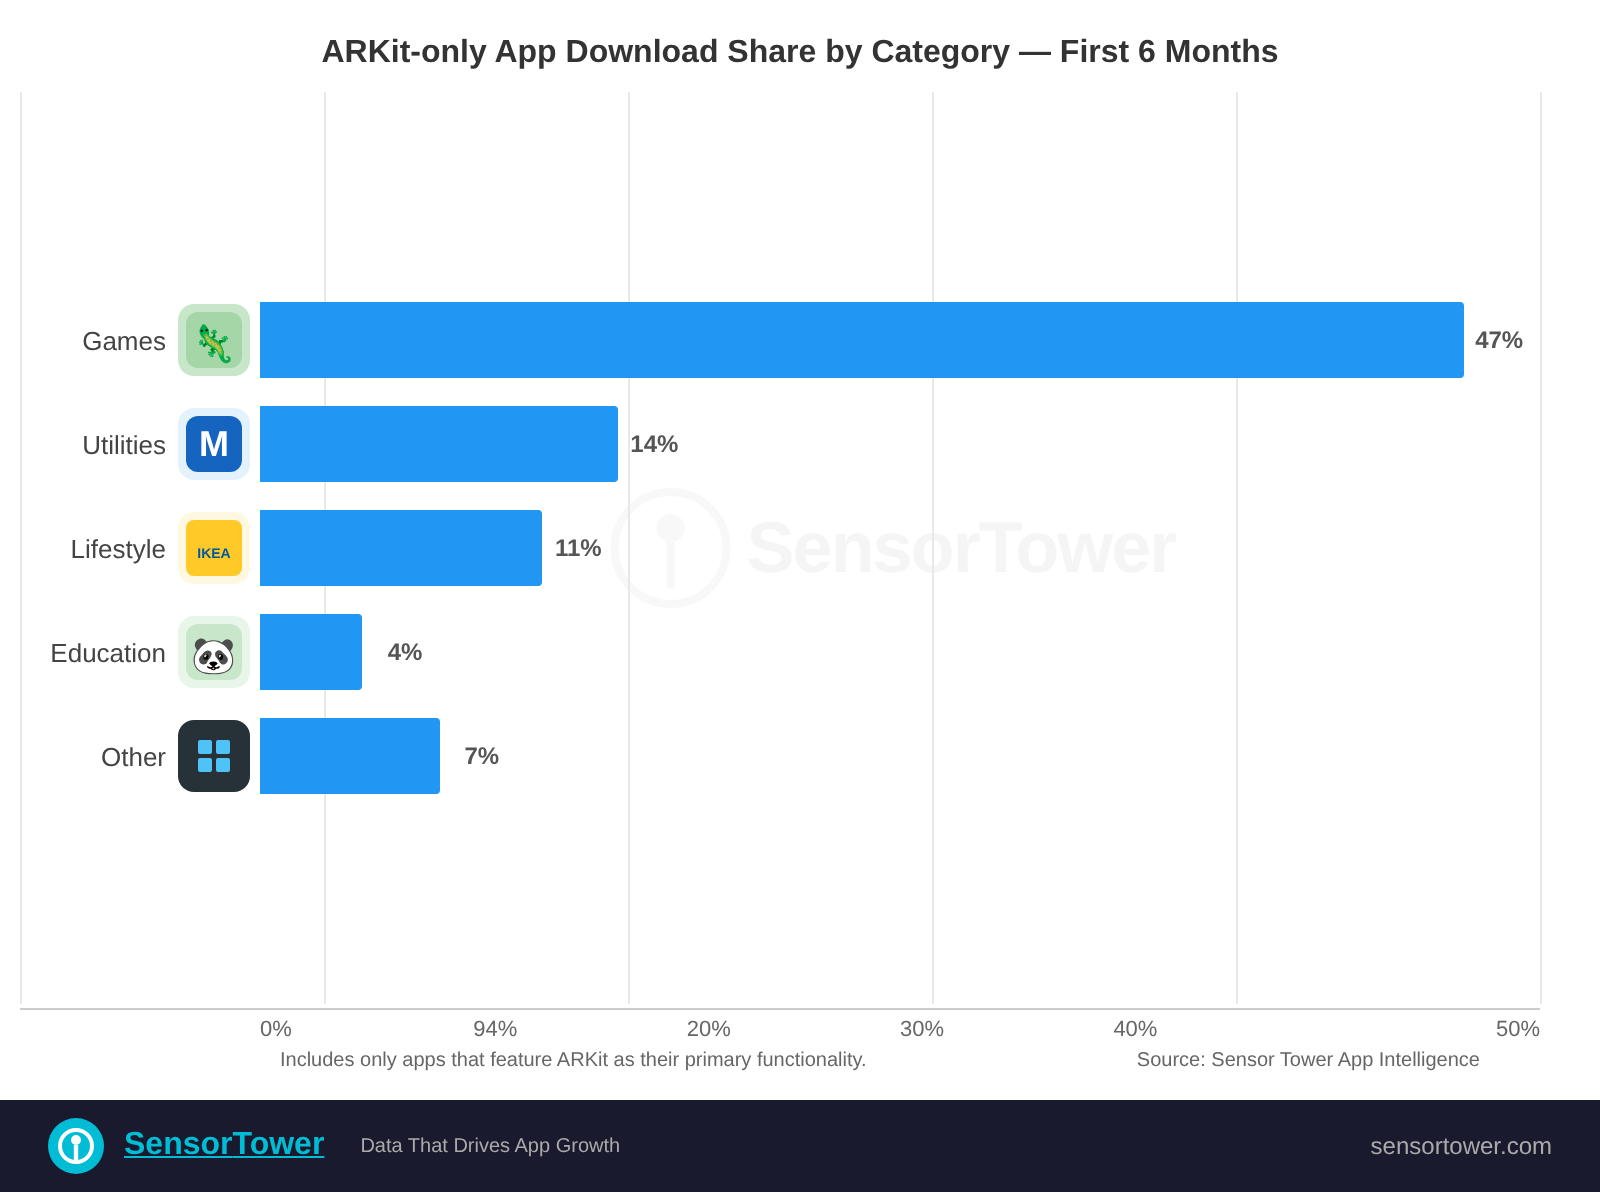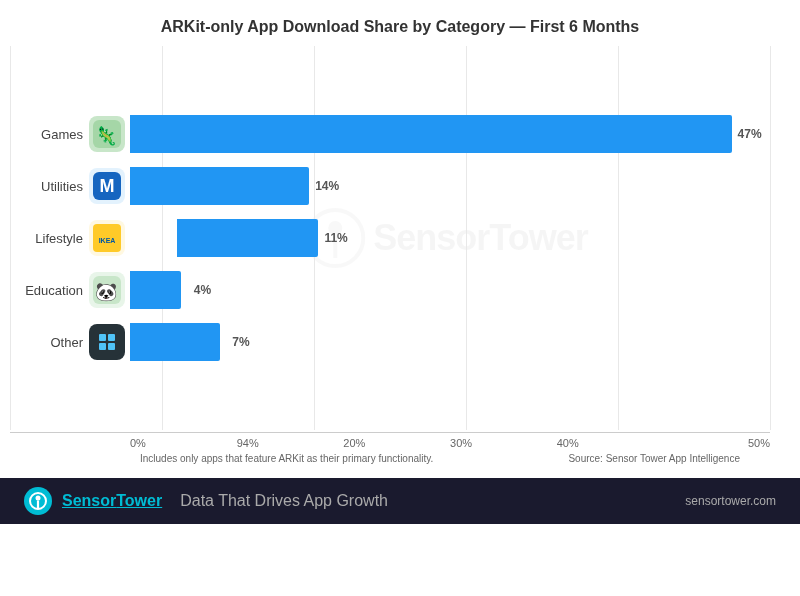--- a/index.html
+++ b/index.html
@@ -6,21 +6,21 @@
     body {
       width: 800px;
       height: 596px;
       font-family: -apple-system, BlinkMacSystemFont, 'Segoe UI', Arial, sans-serif;
       background: #fff;
       overflow: hidden;
     }
 
     .chart-container {
       width: 800px;
-      height: 524px;
+      height: 596px;
       display: flex;
       flex-direction: column;
       background: #fff;
     }
 
     .chart-title {
       text-align: center;
       font-size: 16px;
       font-weight: 600;
       color: #333;
@@ -197,21 +197,21 @@
     .footer-brand {
       font-size: 16px;
       font-weight: 700;
       color: #fff;
     }
     .footer-brand span {
       color: #00bcd4;
       text-decoration: underline;
     }
     .footer-tagline {
-      font-size: 16px;
+      font-size: 10px;
       color: #aaa;
       margin-left: 8px;
     }
     .footer-url {
       font-size: 12px;
       color: #aaa;
     }
 
     
     .icon-games { background: #c8e6c9; }
@@ -287,21 +287,21 @@
             <div class="bar-label">
               <span>Lifestyle</span>
               <div class="bar-icon icon-lifestyle">
                 <svg width="28" height="28" viewBox="0 0 28 28">
                   <rect width="28" height="28" rx="4" fill="#ffca28"></rect>
                   <text x="14" y="19" text-anchor="middle" font-size="7" font-weight="700" fill="#0058a3" font-family="Arial">IKEA</text>
                 </svg>
               </div>
             </div>
             <div class="bar-track">
-              <div class="bar-fill" style="width: 22%; margin-left: 47px;">
+              <div class="bar-fill" style="width: 22%;">
                 <span class="bar-value">11%</span>
               </div>
             </div>
           </div>
           <div class="bar-row">
             <div class="bar-label">
               <span>Education</span>
               <div class="bar-icon icon-education">
                 <svg width="28" height="28" viewBox="0 0 28 28">
                   <rect width="28" height="28" rx="6" fill="#c8e6c9"></rect>

